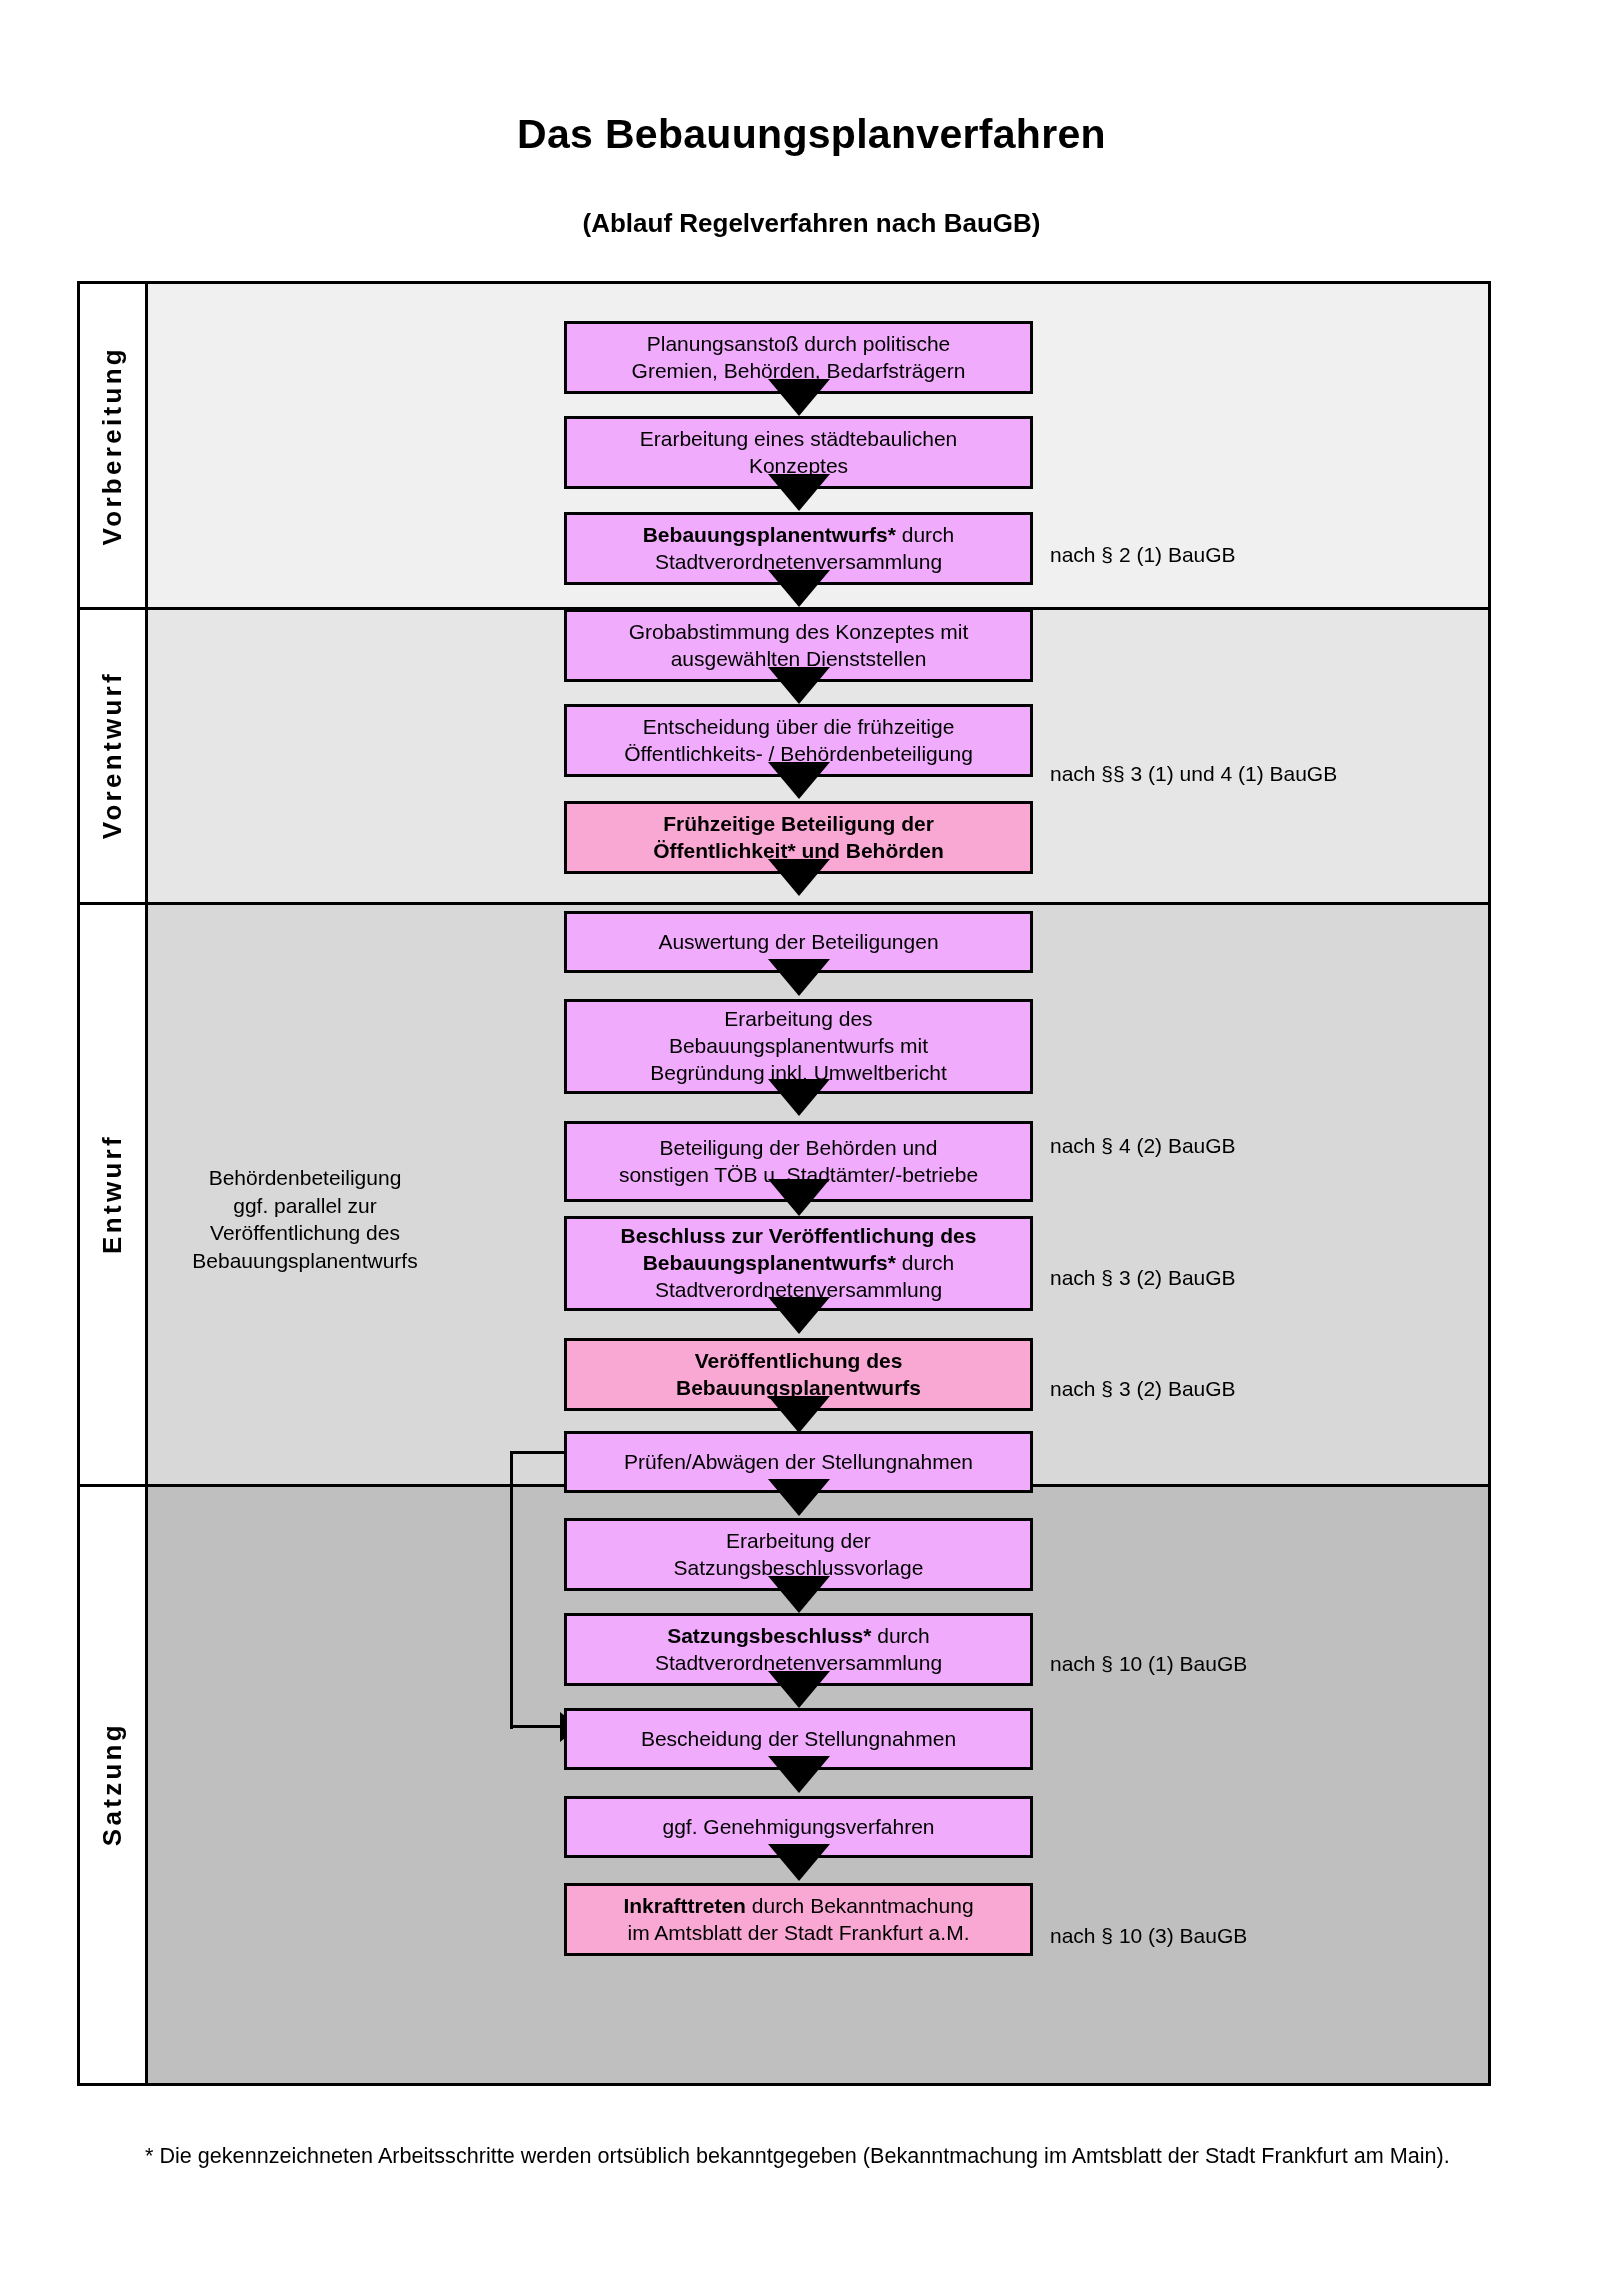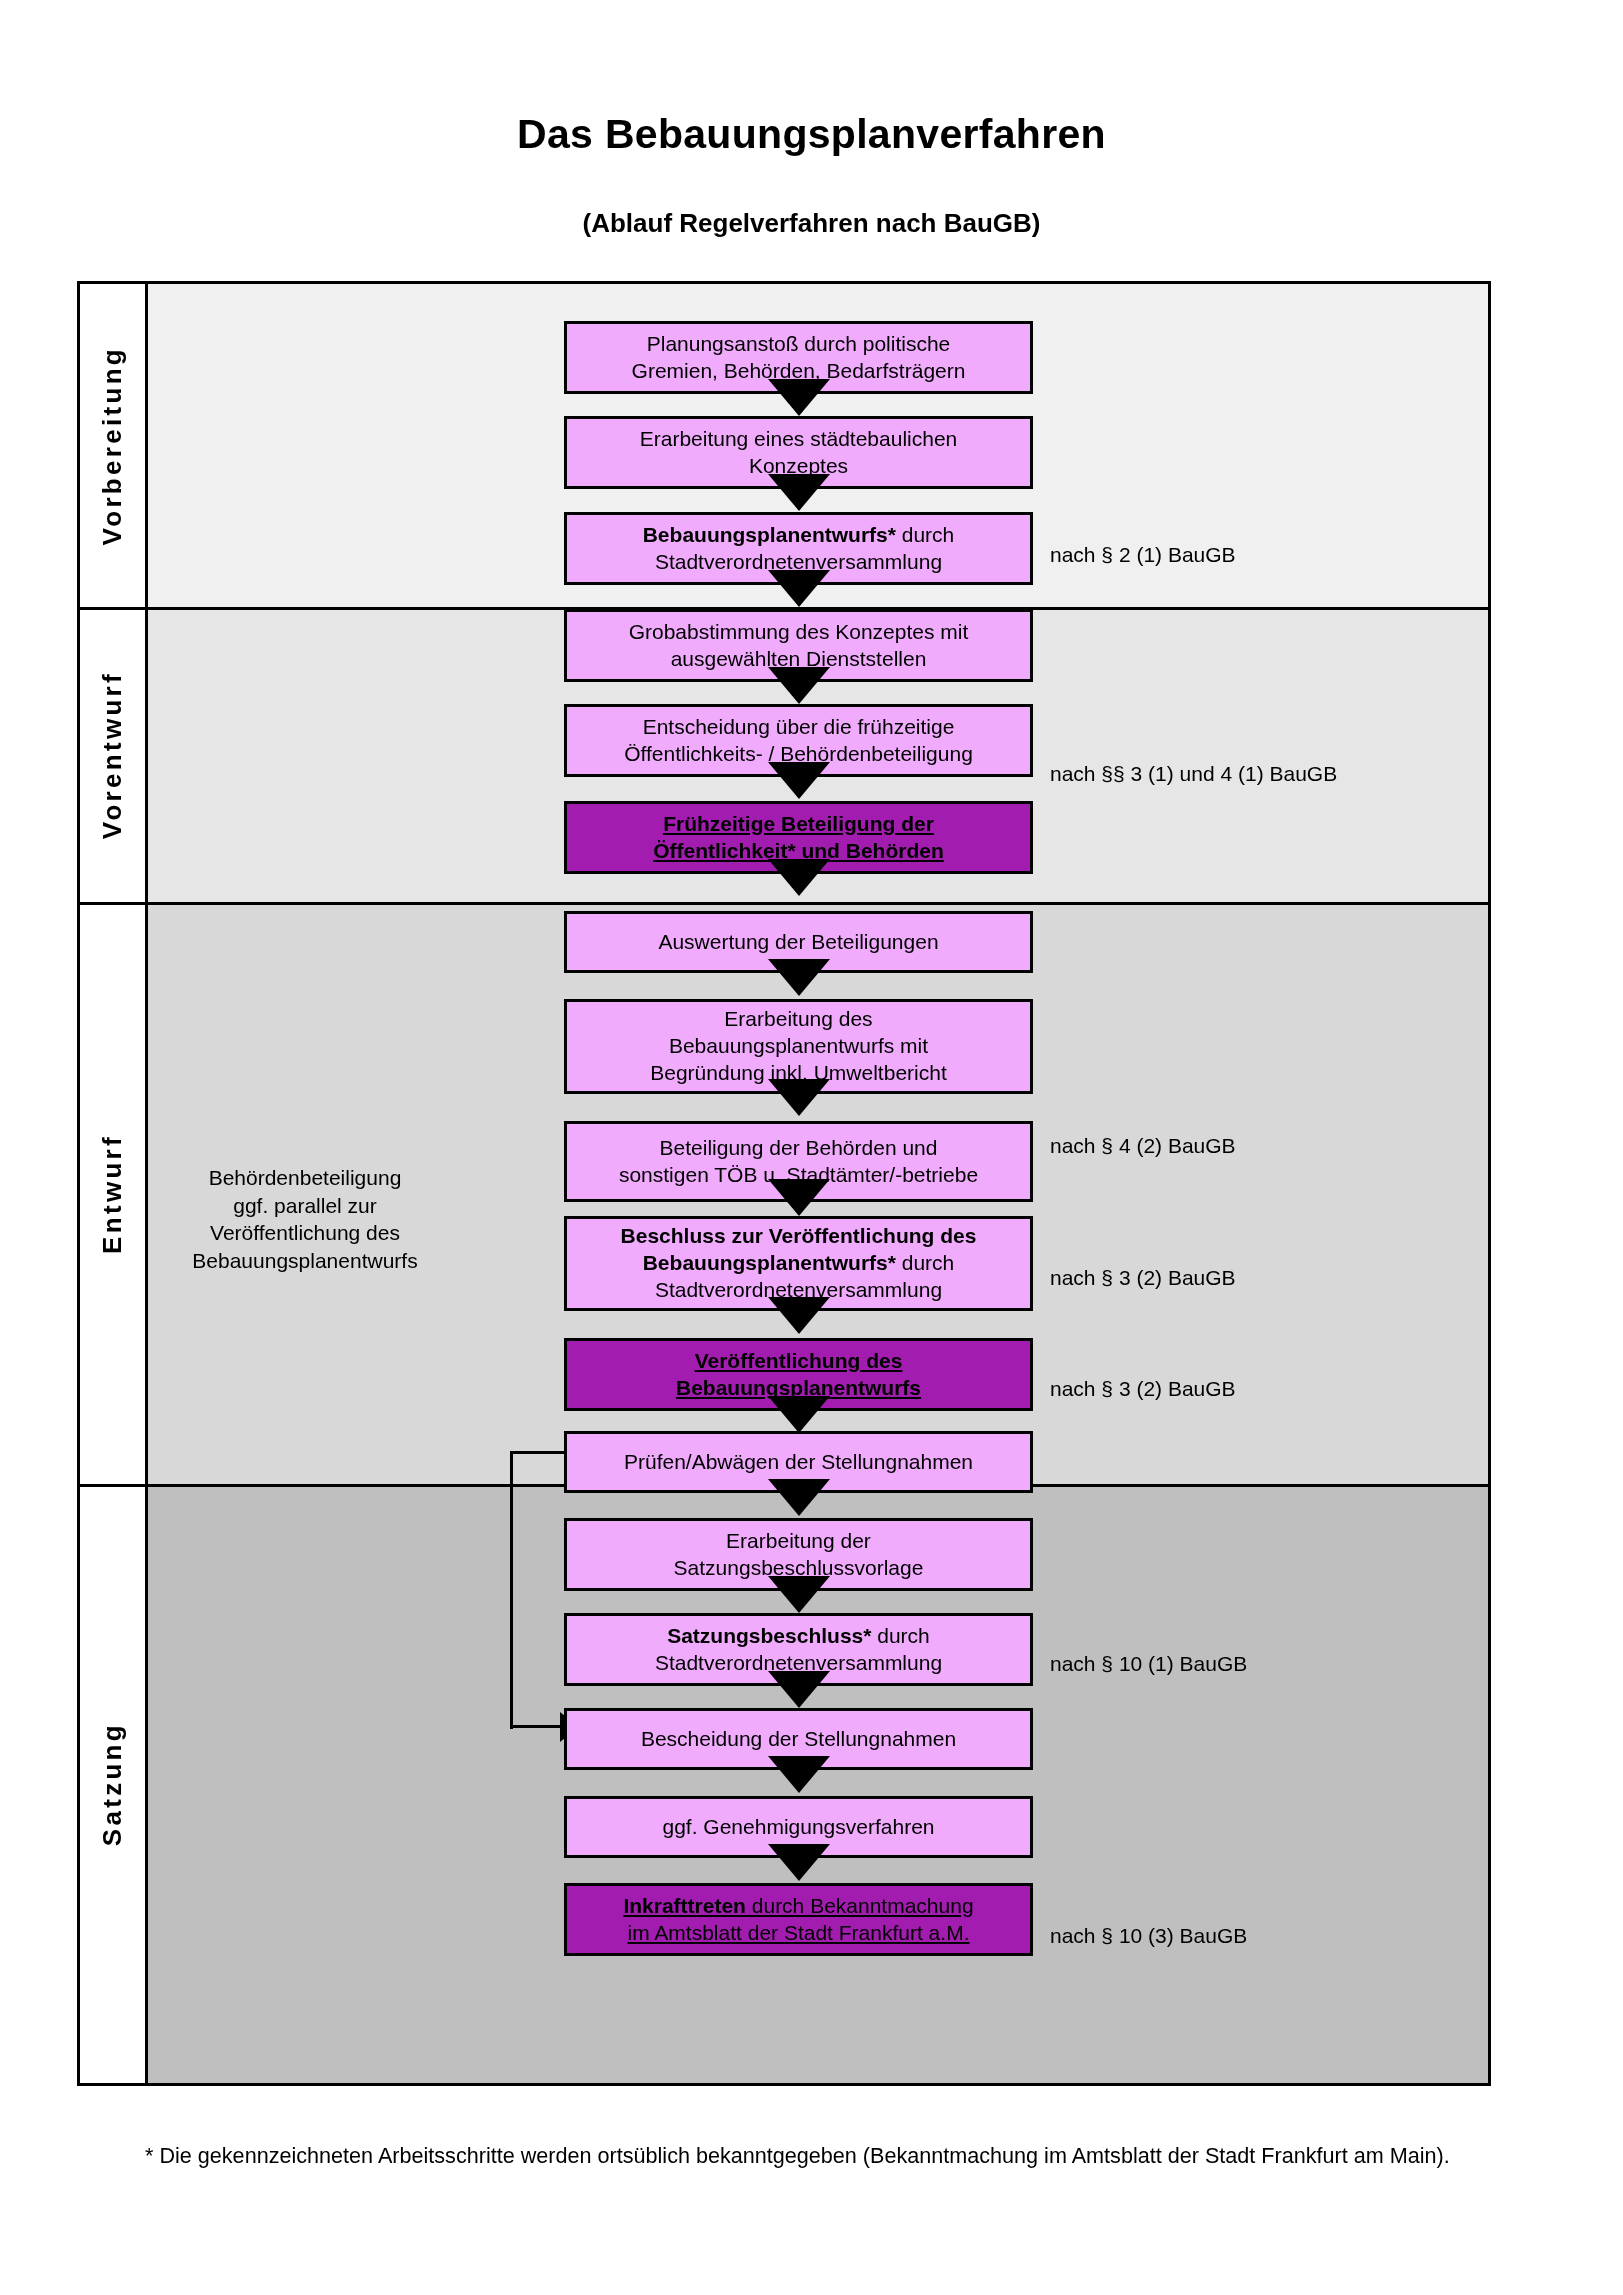--- a/index.html
+++ b/index.html
@@ -42,21 +42,21 @@
   .band-sep{ position:absolute; left:0; right:0; height:3.3px; background:#000; }
 
   
   .node{
     position:absolute; left:484px; width:469px;
     box-sizing:border-box; border:3.3px solid #000; background:#f0abfc;
     display:flex; align-items:center; justify-content:center;
     text-align:center; font-size:21px; line-height:1.28;
     padding:3.9px 6.5px; z-index:4;
   }
-  .node.blue{ background:#a21caf;text-decoration:underline; }
+  .node.blue{ background:#f9a8d4; }
   .node b{ font-weight:bold; }
 
   
   .arrow{
     position:absolute; width:0; height:0; z-index:6;
     border-left:31px solid transparent;
     border-right:31px solid transparent;
     border-top:37px solid #000;
   }
 

